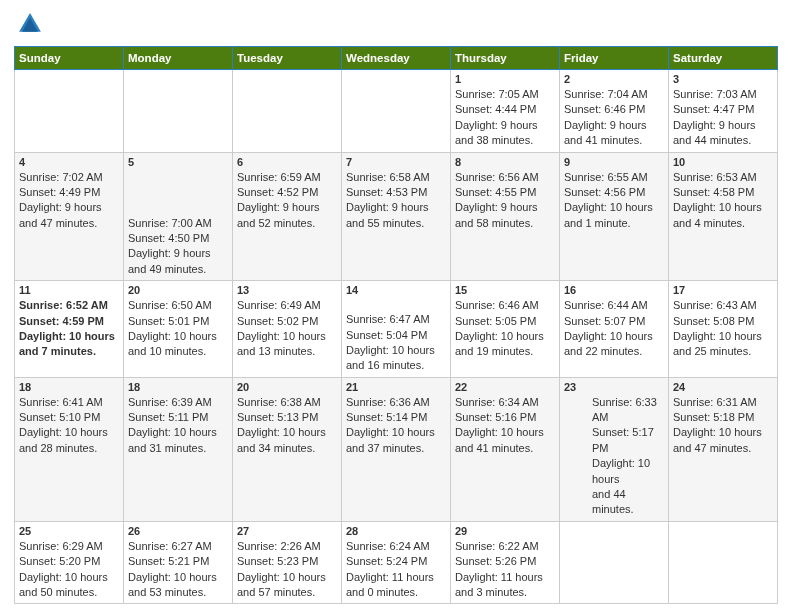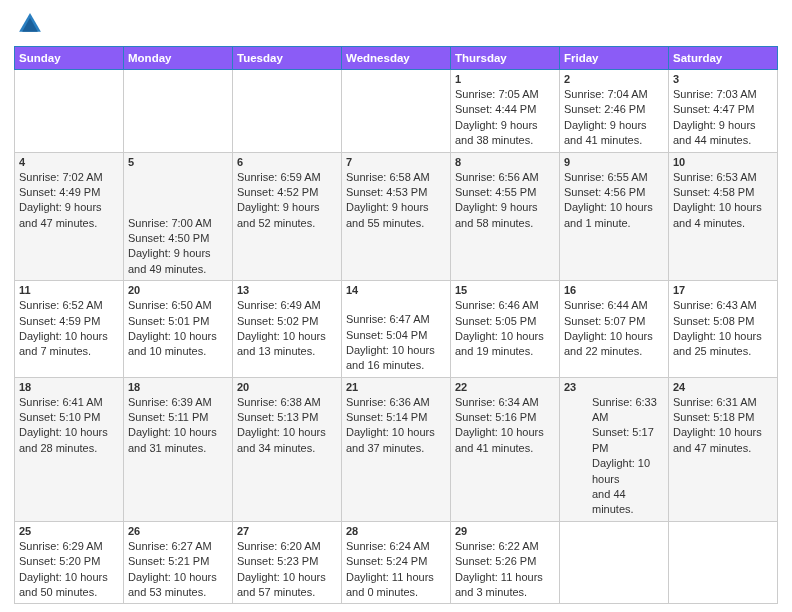--- a/index.html
+++ b/index.html
@@ -58,21 +58,21 @@
       font-size: 14px;
       color: #555;
       font-weight: normal;
     }
     table {
       width: 100%;
       border-collapse: collapse;
       table-layout: fixed;
     }
     thead tr th {
-      background-color: #8b5cf6;
+      background-color: #4d7c0f;
       color: #fff;
       font-size: 11.5px;
       font-weight: bold;
       padding: 5px 4px;
       text-align: left;
       border: 1px solid #2a7fc1;
     }
     tbody tr td {
       vertical-align: top;
       border: 1px solid #ccc;
@@ -142,21 +142,21 @@
           <td>
             <span class="day-num">1</span>
             <div class="day-info" style="white-space: pre-line;">Sunrise: 7:05 AM
 Sunset: 4:44 PM
 Daylight: 9 hours
 and 38 minutes.</div>
           </td>
           <td>
             <span class="day-num">2</span>
             <div class="day-info" style="white-space: pre-line;">Sunrise: 7:04 AM
-Sunset: 2:46 PM
+Sunset: 6:46 PM
 Daylight: 9 hours
 and 41 minutes.</div>
           </td>
           <td>
             <span class="day-num">3</span>
             <div class="day-info" style="white-space: pre-line;">Sunrise: 7:03 AM
 Sunset: 4:47 PM
 Daylight: 9 hours
 and 44 minutes.</div>
           </td>
@@ -208,21 +208,21 @@
             <span class="day-num">10</span>
             <div class="day-info" style="white-space: pre-line;">Sunrise: 6:53 AM
 Sunset: 4:58 PM
 Daylight: 10 hours
 and 4 minutes.</div>
           </td>
         </tr>
         <tr>
           <td>
             <span class="day-num">11</span>
-            <div class="day-info" style="white-space: pre-line;">Sunrise: 6:52 AM
+            <div class="day-info" style="white-space: pre-line; font-weight: bold;">Sunrise: 6:52 AM
 Sunset: 4:59 PM
 Daylight: 10 hours
 and 7 minutes.</div>
           </td>
           <td>
             <span class="day-num">20</span>
             <div class="day-info" style="white-space: pre-line;">Sunrise: 6:50 AM
 Sunset: 5:01 PM
 Daylight: 10 hours
 and 10 minutes.</div>
@@ -324,21 +324,21 @@
           </td>
           <td>
             <span class="day-num">26</span>
             <div class="day-info" style="white-space: pre-line;">Sunrise: 6:27 AM
 Sunset: 5:21 PM
 Daylight: 10 hours
 and 53 minutes.</div>
           </td>
           <td>
             <span class="day-num">27</span>
-            <div class="day-info" style="white-space: pre-line;">Sunrise: 6:20 AM
+            <div class="day-info" style="white-space: pre-line;">Sunrise: 2:26 AM
 Sunset: 5:23 PM
 Daylight: 10 hours
 and 57 minutes.</div>
           </td>
           <td>
             <span class="day-num">28</span>
             <div class="day-info" style="white-space: pre-line;">Sunrise: 6:24 AM
 Sunset: 5:24 PM
 Daylight: 11 hours
 and 0 minutes.</div>

